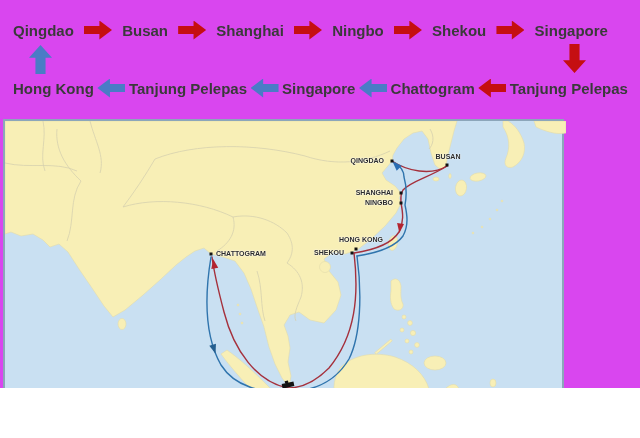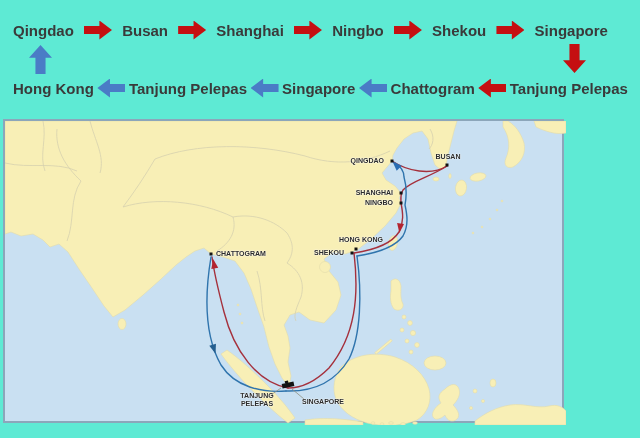--- a/index.html
+++ b/index.html
@@ -1,18 +1,18 @@
 <!DOCTYPE html>
 <html><head>
 <meta charset="utf-8">
 <style>
   * { margin:0; padding:0; box-sizing:border-box; }
   html,body { background:#ffffff; }
   body { font-family:"Liberation Sans", sans-serif; }
-  .page { position:relative; width:640px; height:438px; background:#5eead4; overflow:hidden; }
+  .page { position:relative; width:640px; height:388px; background:#d946ef; overflow:hidden; }
 
   
   .flow-row { position:absolute; display:flex; justify-content:space-between; align-items:center; height:22px; }
   #flow-row1 { top:19px; left:13px; width:595px; }
   #flow-row2 { top:77px; left:13px; width:615px; }
   .city { font-size:15px; font-weight:600; color:#3a3a3a; white-space:nowrap; }
   .harrow { display:inline-block; width:28px; height:19px; flex:0 0 auto; }
   .harrow.right { clip-path:polygon(0 29%,55% 29%,55% 0,100% 50%,55% 100%,55% 71%,0 71%); }
   .harrow.left  { clip-path:polygon(100% 29%,45% 29%,45% 0,0 50%,45% 100%,45% 71%,100% 71%); }
   .varrow { position:absolute; width:23px; height:29px; }

